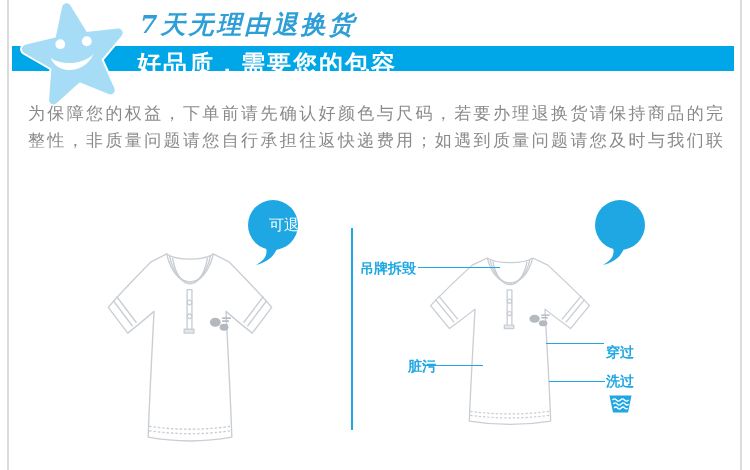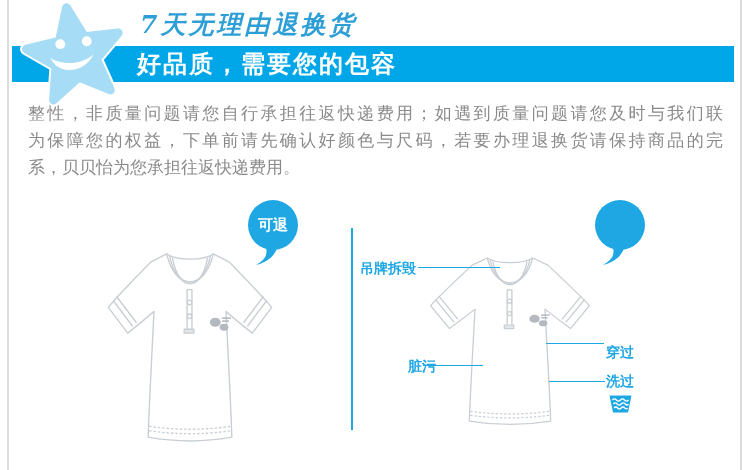--- a/index.html
+++ b/index.html
@@ -6,21 +6,21 @@
   .page{
     position:relative;width:750px;height:470px;background:#ffffff;
     font-family:"Liberation Sans","DejaVu Sans",sans-serif;overflow:hidden;
   }
   .edge{position:absolute;top:0;width:2px;height:470px;background:#dcdcdc;}
   .edge.left{left:7px;}
   .edge.right{left:740px;}
 
   
   .banner{
-    position:absolute;left:12px;top:46px;width:722px;height:36px;
+    position:absolute;left:12px;top:46px;width:722px;height:25px;
     background:#00a7e8;color:#ffffff;font-weight:bold;font-size:24px;
     line-height:35px;padding-left:125px;box-sizing:border-box;letter-spacing:2px;
   }
   .slogan{
     position:absolute;left:140px;top:8px;color:#2e9fd6;
     font-family:"DejaVu Serif","Liberation Serif",serif;font-style:italic;
     font-size:25px;font-weight:bold;letter-spacing:3px;
   }
   .star{position:absolute;left:20px;top:1px;}
 
@@ -30,21 +30,21 @@
     color:#8a8a8a;font-size:17px;line-height:27px;
   }
   .policy .jline{text-align:justify;text-align-last:justify;}
 
   
   .divider{position:absolute;left:351px;top:228px;width:2px;height:202px;background:#1ea7e3;}
 
   .bubble{position:absolute;width:54px;height:66px;}
   .bubble .btxt{
     position:absolute;left:0;top:0;width:52px;height:50px;line-height:50px;
-    text-align:center;color:#ffffff;font-weight:bold;font-size:15px;
+    text-align:right;color:#ffffff;font-weight:normal;font-size:15px;
   }
   .bubble.small-font .btxt{font-size:14px;letter-spacing:-1px;}
 
   .shirt{position:absolute;}
 
   .ann-label{
     position:absolute;color:#1ea7e3;font-size:14px;font-weight:bold;
     white-space:nowrap;display:flex;align-items:center;gap:4px;
   }
   .ann-line{position:absolute;height:1px;background:#1ea7e3;}
@@ -61,23 +61,22 @@
 
   <svg class="star" width="110" height="104" viewBox="0 0 110 106">
     <path d="M46.3,6.8 L64.6,36.2 L99.1,32.5 L76.8,59.1 L91,90.7 L58.8,77.7 L33.1,100.9 L35.6,66.3 L5.5,49 L39.2,40.7 Z" fill="#a6dcf5" stroke="#ffffff" stroke-width="13" stroke-linejoin="round"></path>
     <path d="M46.3,6.8 L64.6,36.2 L99.1,32.5 L76.8,59.1 L91,90.7 L58.8,77.7 L33.1,100.9 L35.6,66.3 L5.5,49 L39.2,40.7 Z" fill="#a6dcf5" stroke="#a6dcf5" stroke-width="9" stroke-linejoin="round"></path>
     <circle cx="40" cy="44" r="5" fill="#ffffff"></circle>
     <circle cx="67" cy="41" r="5" fill="#ffffff"></circle>
     <path d="M30,58 C38,76 65,74 74,54 C63,65 42,66 30,58 Z" fill="#ffffff"></path>
   </svg>
 
   <div class="policy">
+    <div class="jline">为保障您的权益，下单前请先确认好颜色与尺码，若要办理退换货请保持商品的完</div>
     <div class="jline">整性，非质量问题请您自行承担往返快递费用；如遇到质量问题请您及时与我们联</div>
-    <div class="jline">为保障您的权益，下单前请先确认好颜色与尺码，若要办理退换货请保持商品的完</div>
-    <div>系，贝贝怡为您承担往返快递费用。</div>
   </div>
 
   <div class="bubble" style="left:247px;top:200px;">
     <svg width="54" height="66" viewBox="0 0 54 66">
       <circle cx="26" cy="25" r="25" fill="#1ea7e3"></circle>
       <path d="M18,45 C22,54 18,60 9,65 C21,62 29,55 31,45 Z" fill="#1ea7e3"></path>
     </svg>
     <div class="btxt">可退</div>
   </div>
 

